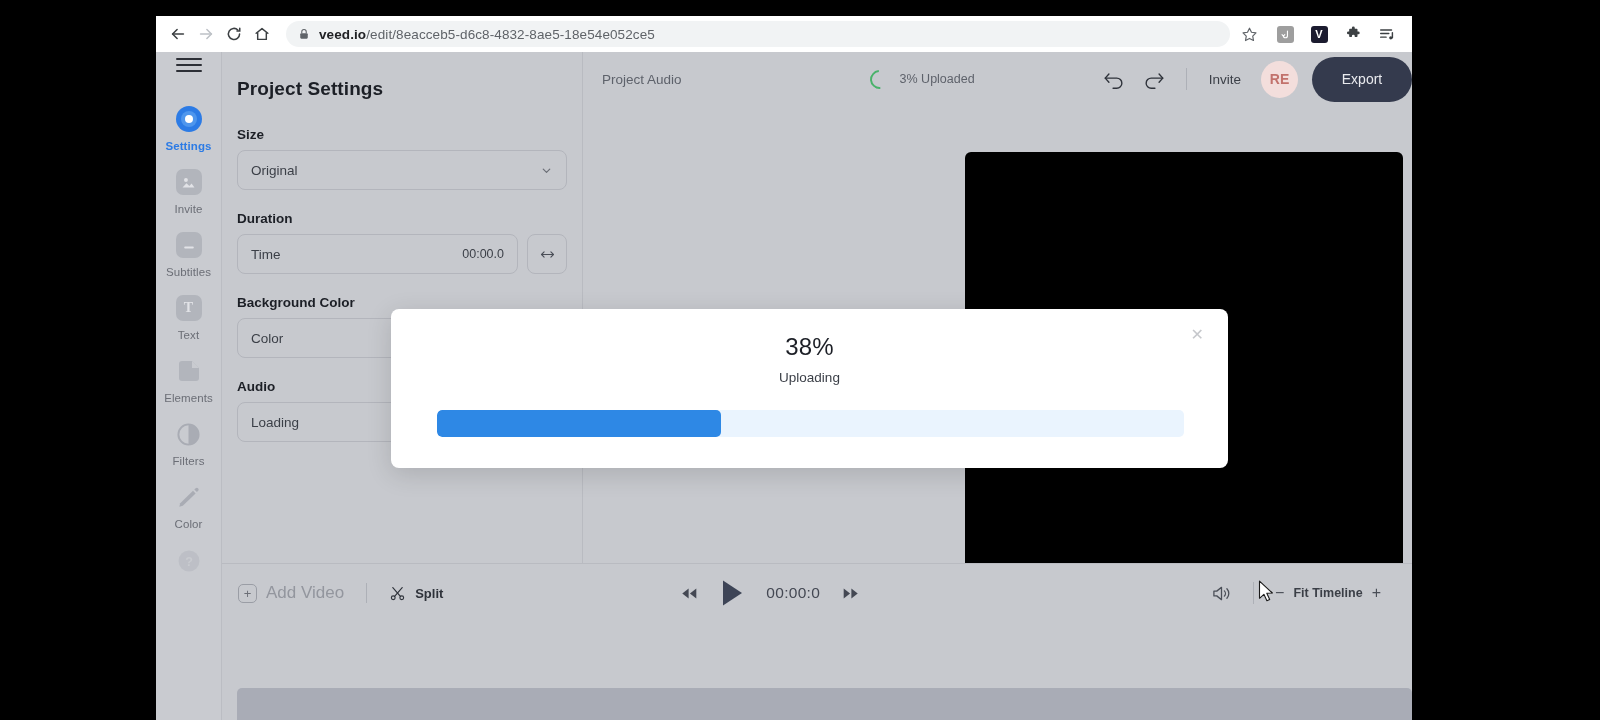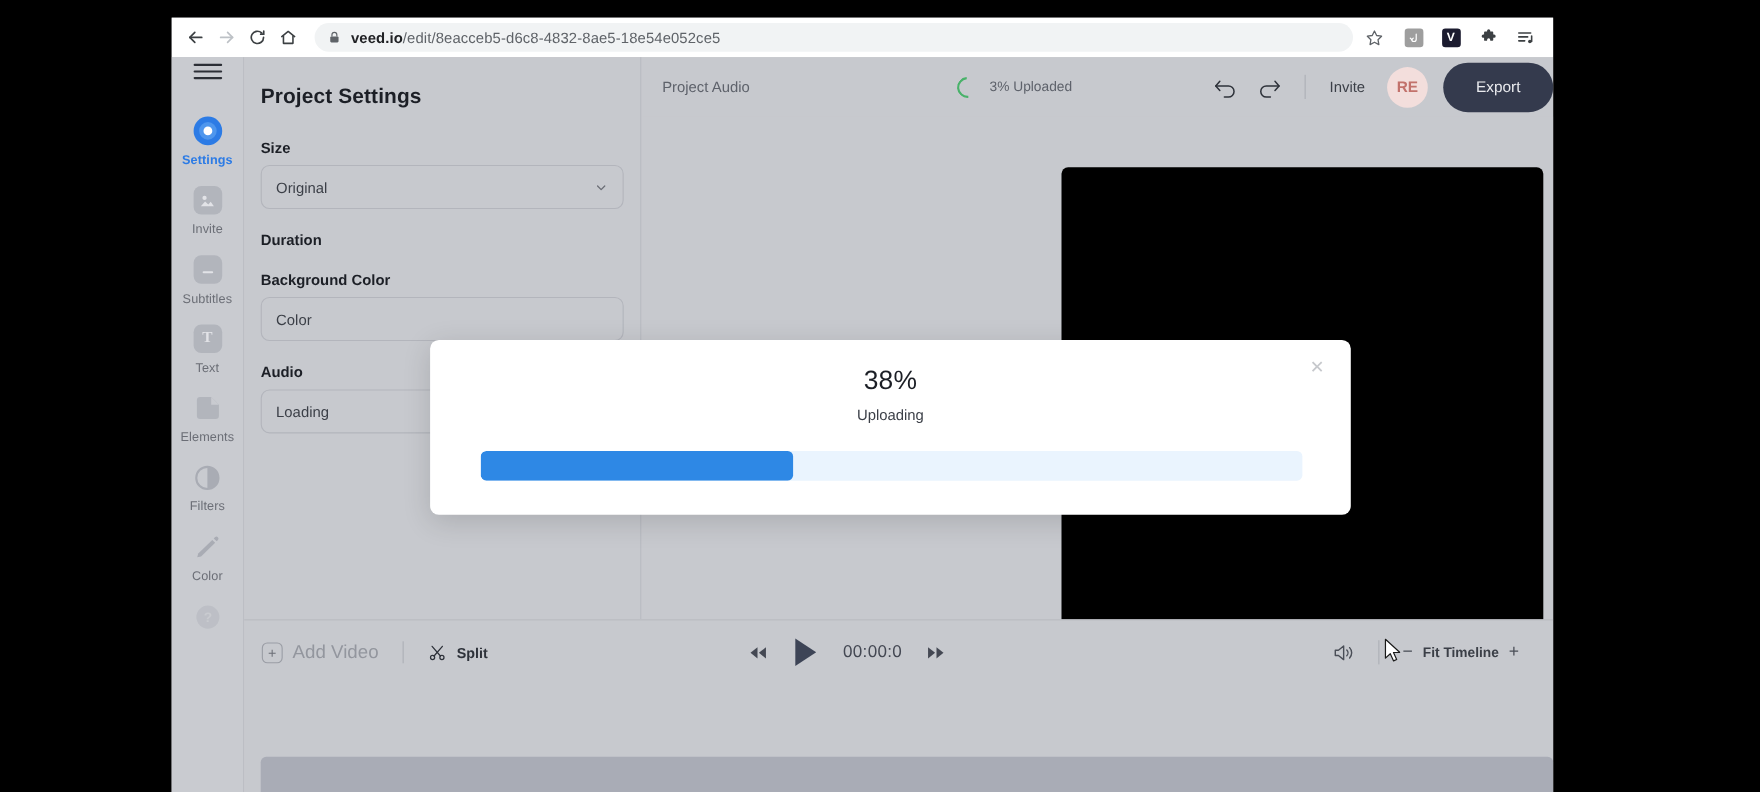--- a/index.html
+++ b/index.html
@@ -408,20 +408,33 @@
           <span style="margin-left:auto;display:flex;">
             <svg width="13" height="13" viewBox="0 0 16 16" fill="none" stroke="#6b6e76" stroke-width="1.5" stroke-linecap="round" stroke-linejoin="round">
                 <path d="M4 6.3l4 4 4-4"></path>
               </svg>
           </span>
         </div>
       </div>
 
       <div class="fld-group">
         <div class="fld-label">Duration</div>
+        <div class="fld-row">
+          <div class="ctrl">
+            <span class="v1">Time</span>
+            <span class="v2">00:00.0</span>
+          </div>
+          <div class="sq-btn">
+            <svg width="17" height="17" viewBox="0 0 20 20" fill="none" stroke="#4a4e57" stroke-width="1.3" stroke-linecap="round" stroke-linejoin="round">
+              <path d="M3 10h14"></path>
+                <path d="M6 7l-3 3 3 3"></path>
+                <path d="M14 7l3 3-3 3"></path>
+            </svg>
+          </div>
+        </div>
       </div>
 
       <div class="fld-group">
         <div class="fld-label">Background Color</div>
         <div class="ctrl">
           <span class="v1">Color</span>
         </div>
       </div>
 
       <div class="fld-group">

